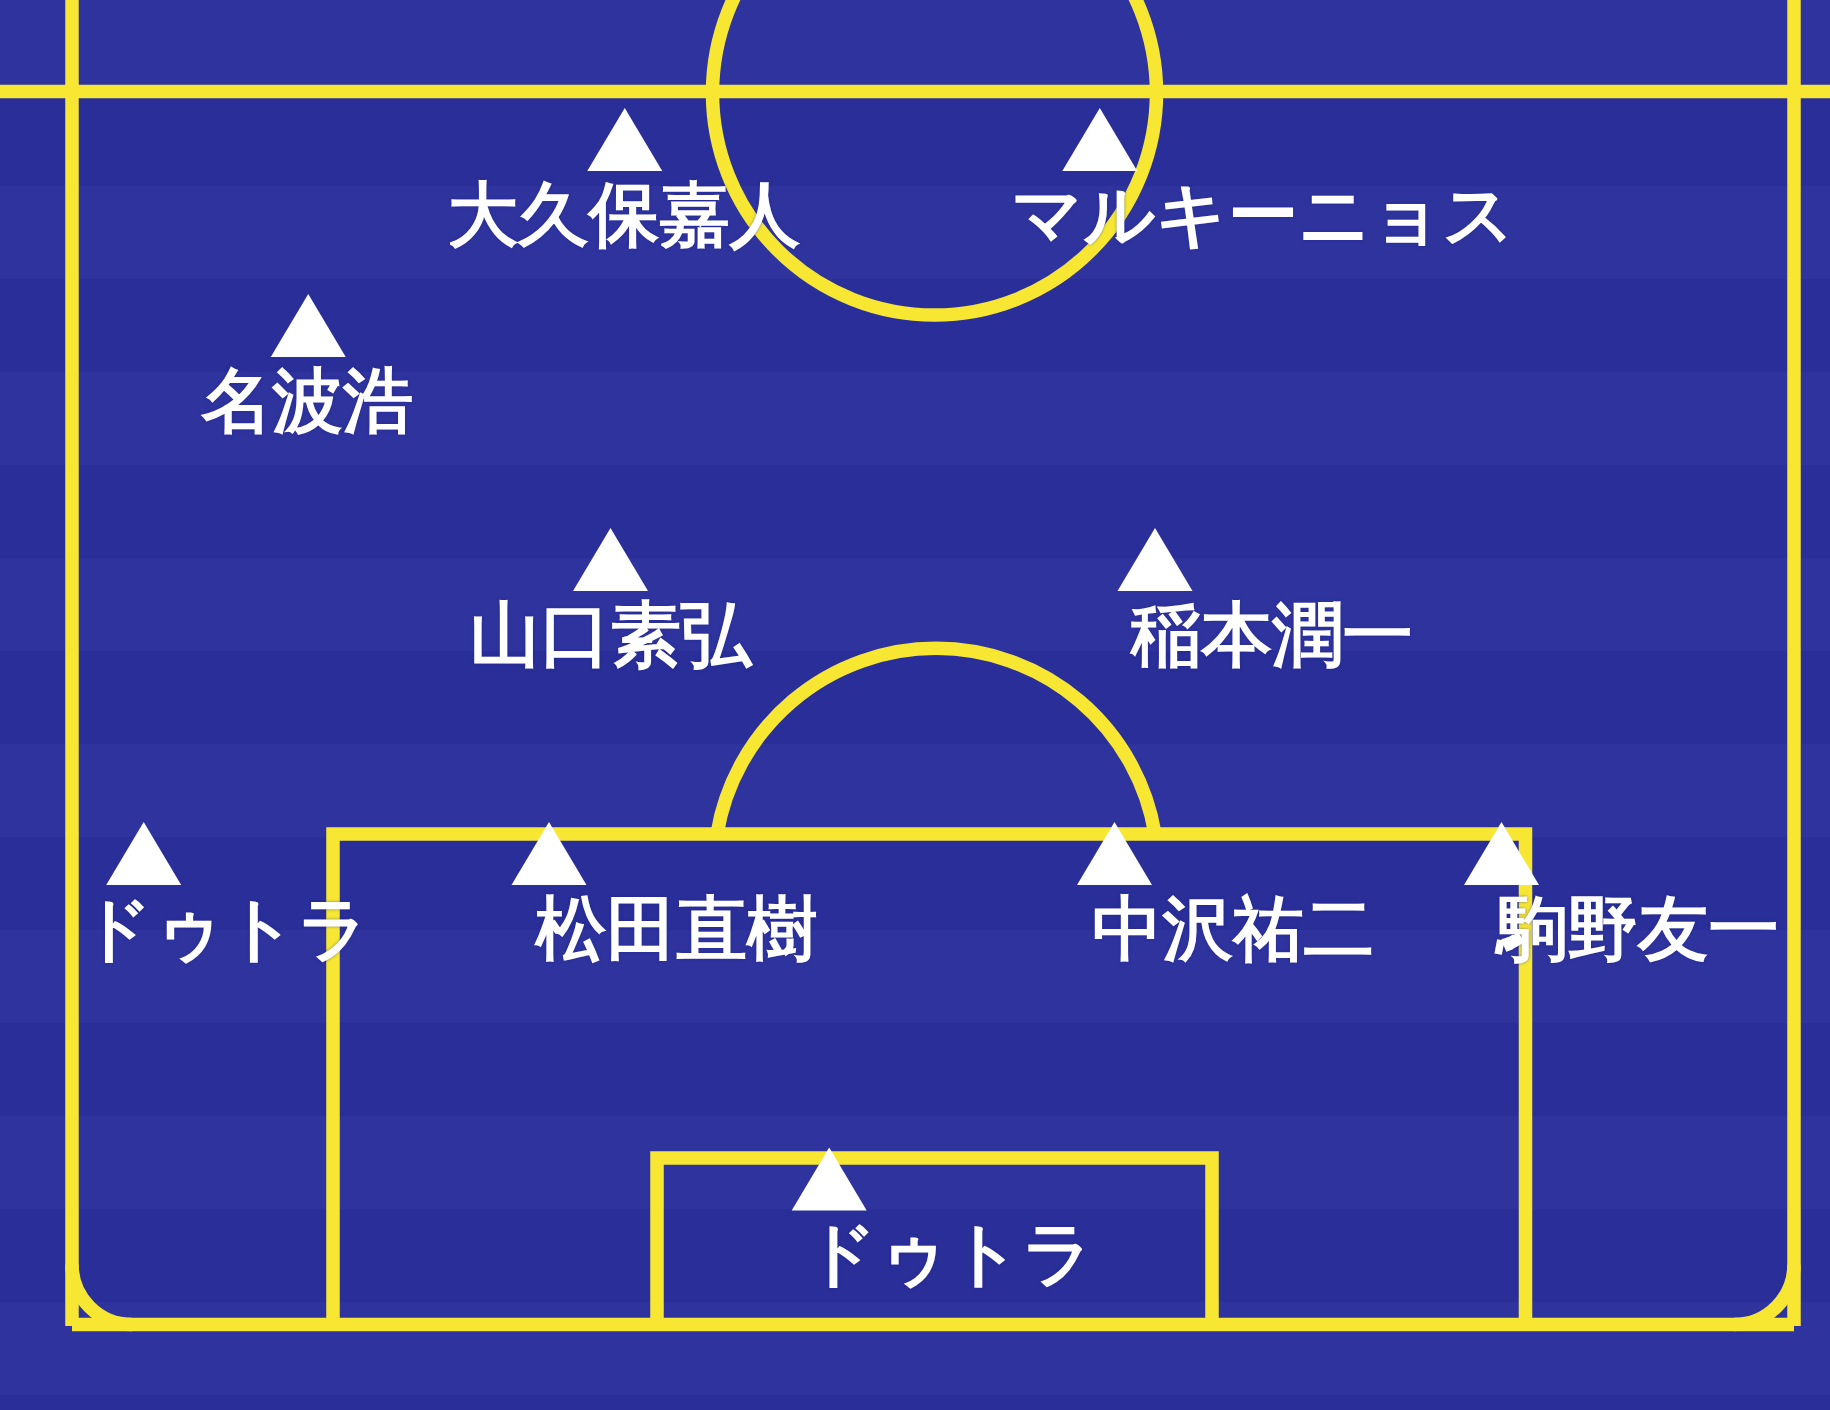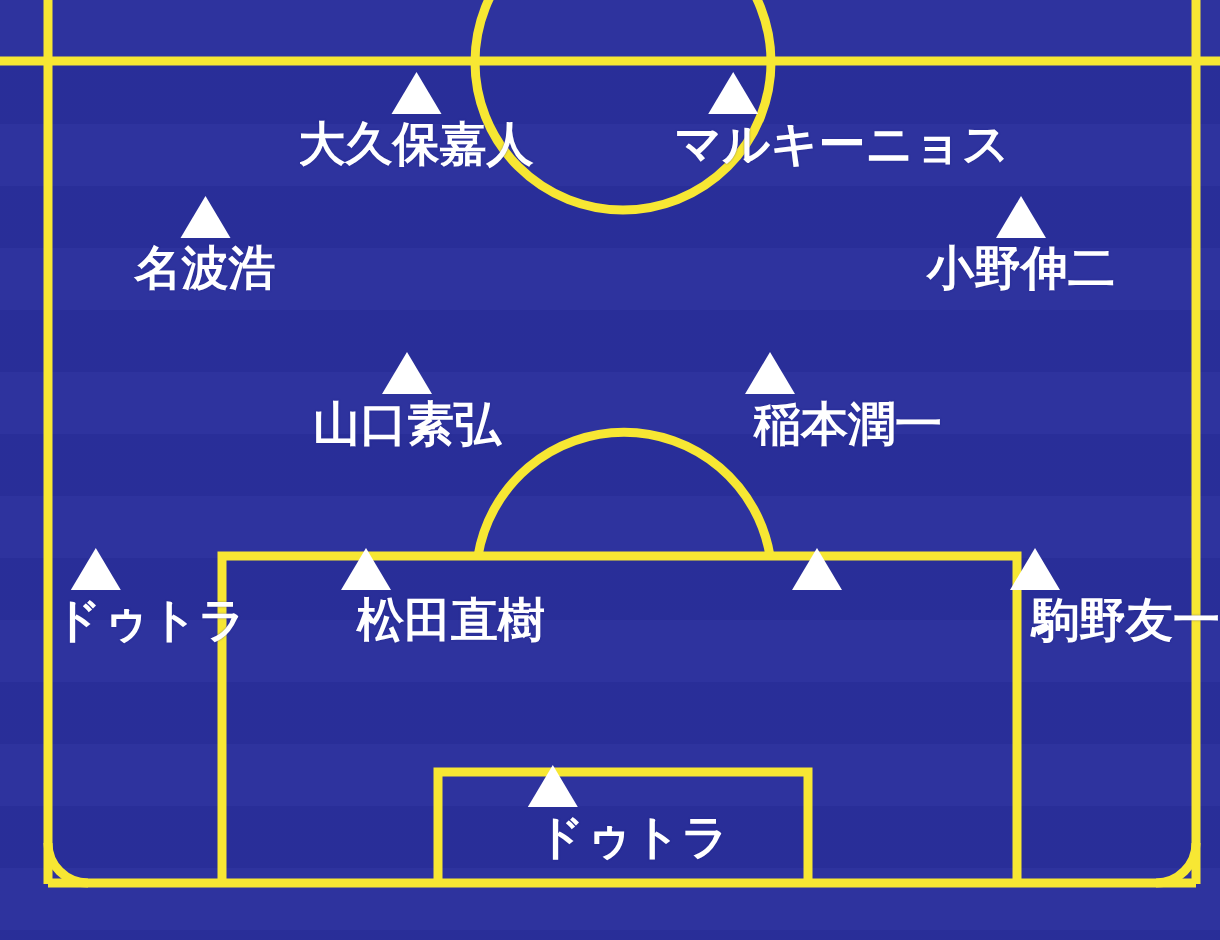--- a/index.html
+++ b/index.html
@@ -100,24 +100,20 @@
   <div class="player" style="left:826px; top:72px;margin-left:16px;">
     <div class="marker" style="margin-left:34px;"></div>
     <div class="pname">マルキーニョス</div>
   </div>
 
   <div class="player" style="left:205px; top:196px;">
     <div class="marker"></div>
     <div class="pname">名波浩</div>
   </div>
 
-  <div class="player" style="left:1021px; top:196px;">
-    <div class="marker"></div>
-    <div class="pname">小野伸二</div>
-  </div>
 
   <div class="player" style="left:407px; top:352px;">
     <div class="marker"></div>
     <div class="pname">山口素弘</div>
   </div>
 
   <div class="player" style="left:820px; top:352px;margin-left:28px;">
     <div class="marker" style="margin-left:-9px;"></div>
     <div class="pname">稲本潤一</div>
   </div>
@@ -127,23 +123,24 @@
     <div class="pname">ドゥトラ</div>
   </div>
 
   <div class="player" style="left:451px; top:548px;">
     <div class="marker" style="margin-left:-16px;"></div>
     <div class="pname">松田直樹</div>
   </div>
 
   <div class="player" style="left:822px; top:548px;">
     <div class="marker" style="margin-left:-10px;"></div>
+    <div class="pname">中沢祐二</div>
   </div>
 
-  <div class="player" style="left:1092px; top:548px;margin-left:34px;">
+  <div class="player" style="left:1092px; top:548px;">
     <div class="marker" style="margin-left:-22px;"></div>
     <div class="pname">駒野友一</div>
   </div>
 
   <div class="player" style="left:633px; top:765px;">
     <div class="marker" style="margin-left:-9px;"></div>
     <div class="pname">ドゥトラ</div>
   </div>
 
 </div>

